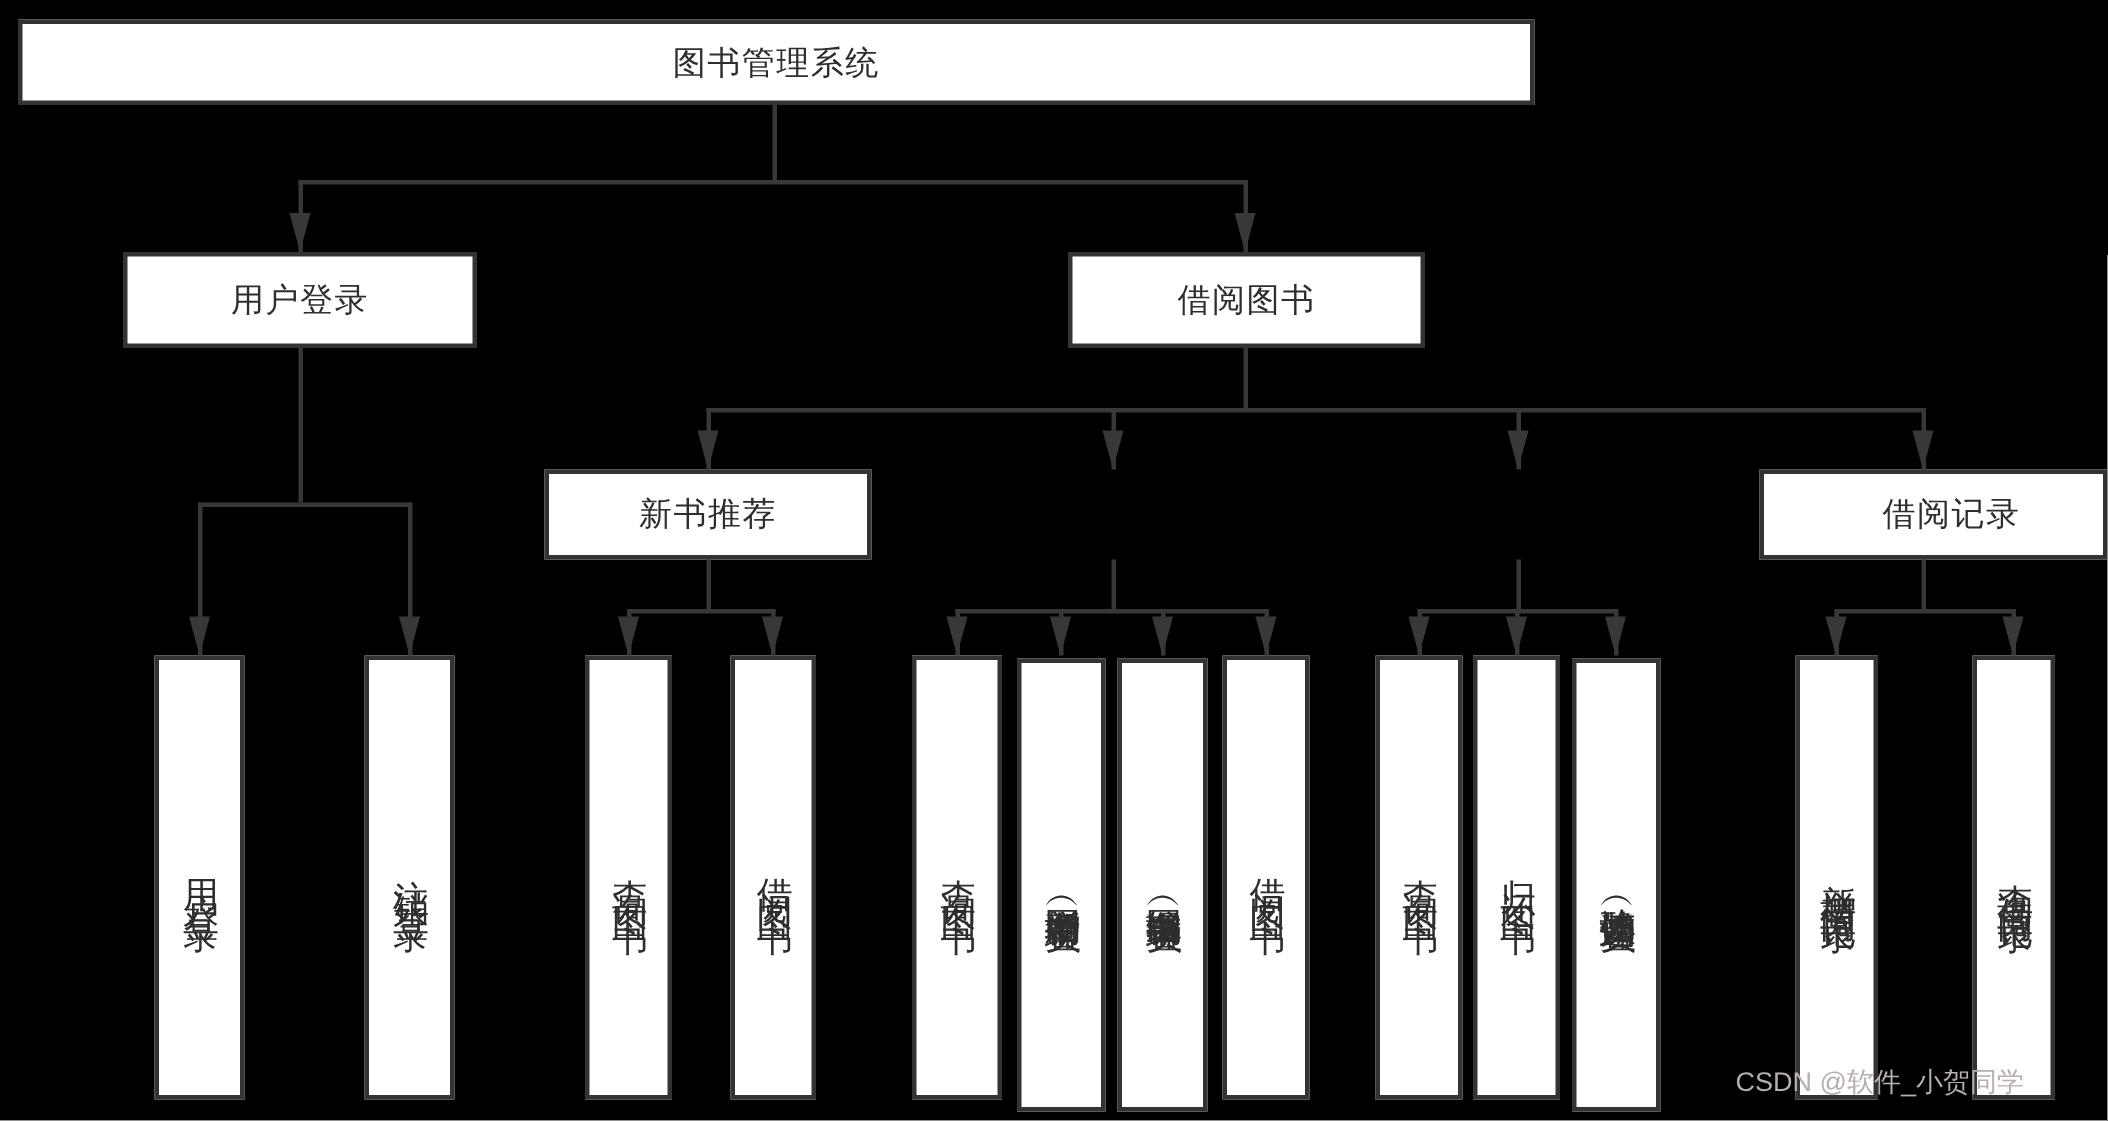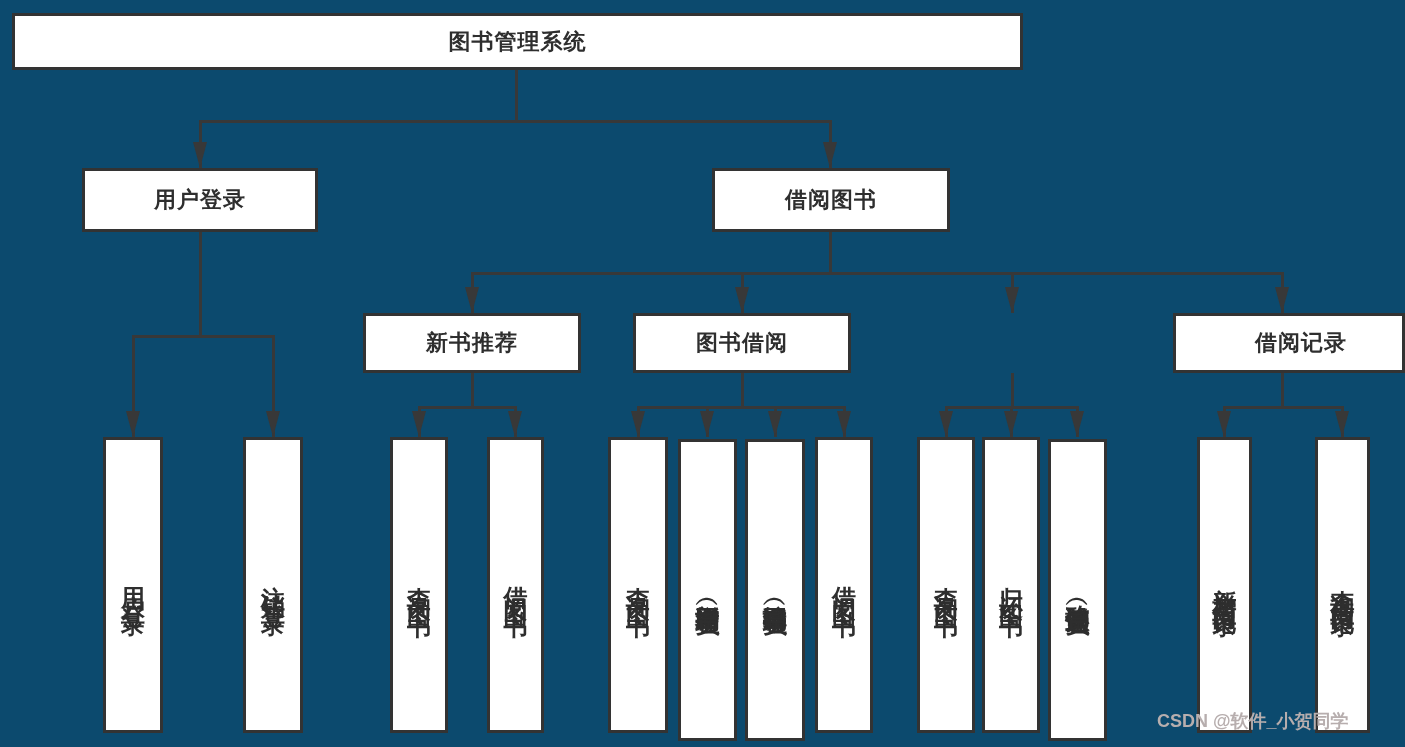--- a/index.html
+++ b/index.html
@@ -5,23 +5,22 @@
   html, body {
     margin: 0;
     padding: 0;
     background: #ffffff;
     font-family: "Liberation Sans", "DejaVu Sans", sans-serif;
   }
   #canvas {
     position: relative;
     width: 1405px;
     height: 747px;
-    background: #0c4a6e;
+    background: #000000;
     overflow: hidden;
-    font-weight: bold;
   }
   
   .node {
     position: absolute;
     box-sizing: border-box;
     border: 3px solid #333333;
     background: #ffffff;
     color: #2e2e2e;
     display: flex;
     align-items: center;
@@ -78,21 +77,20 @@
 <div id="canvas">
 
   <div class="node node-h" style="left:12px; top:13px; width:1011px; height:57px;">图书管理系统</div>
 
   <div class="node node-h" style="left:82px; top:168px; width:236px; height:64px;">用户登录</div>
 
   <div class="node node-h" style="left:712px; top:168px; width:238px; height:64px;">借阅图书</div>
 
   <div class="node node-h" style="left:363px; top:313px; width:218px; height:60px;">新书推荐</div>
 
-  <div class="node node-h" style="left:633px; top:313px; width:218px; height:60px;">图书借阅</div>
 
 
   <div class="node node-h" style="left:1173px; top:313px; width:232px; height:60px;padding-left:24px;">借阅记录</div>
 
   <div class="node node-v ls4" style="left:103px; top:437px; width:60px; height:296px;">
       <span>用户登录</span>
     </div>
 
   <div class="node node-v ls4" style="left:243px; top:437px; width:60px; height:296px;">
       <span>注销登录</span>

